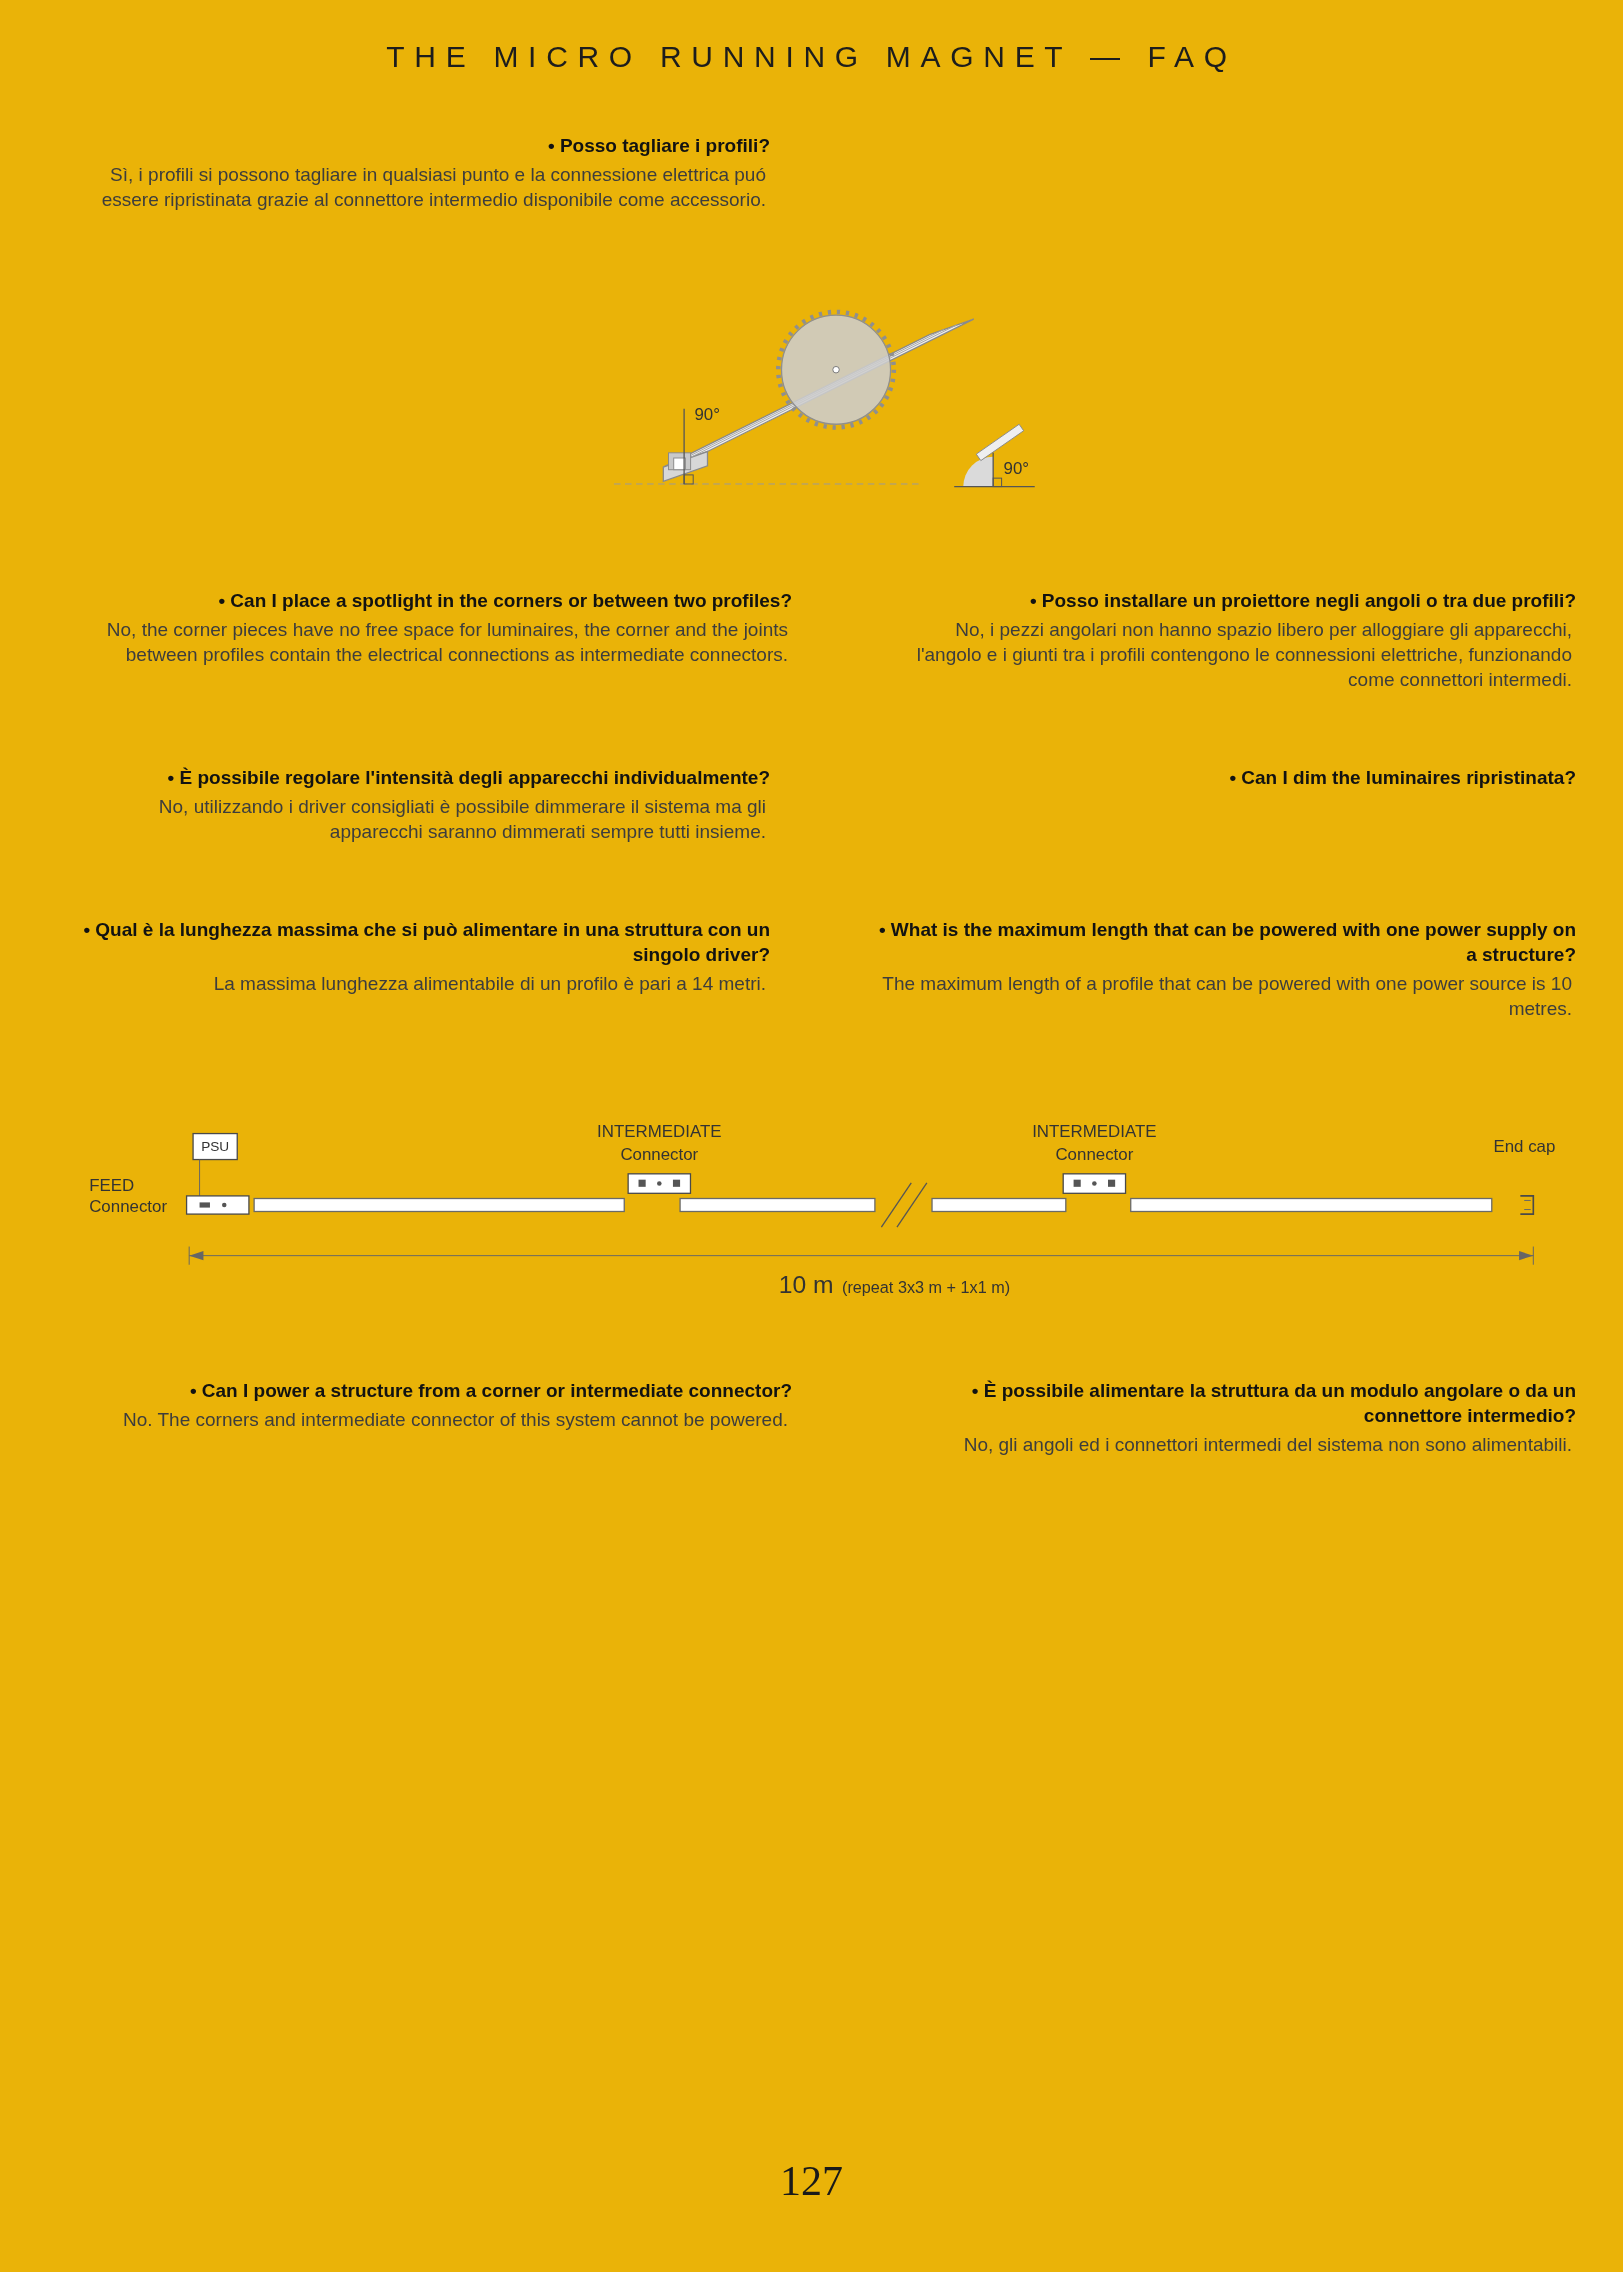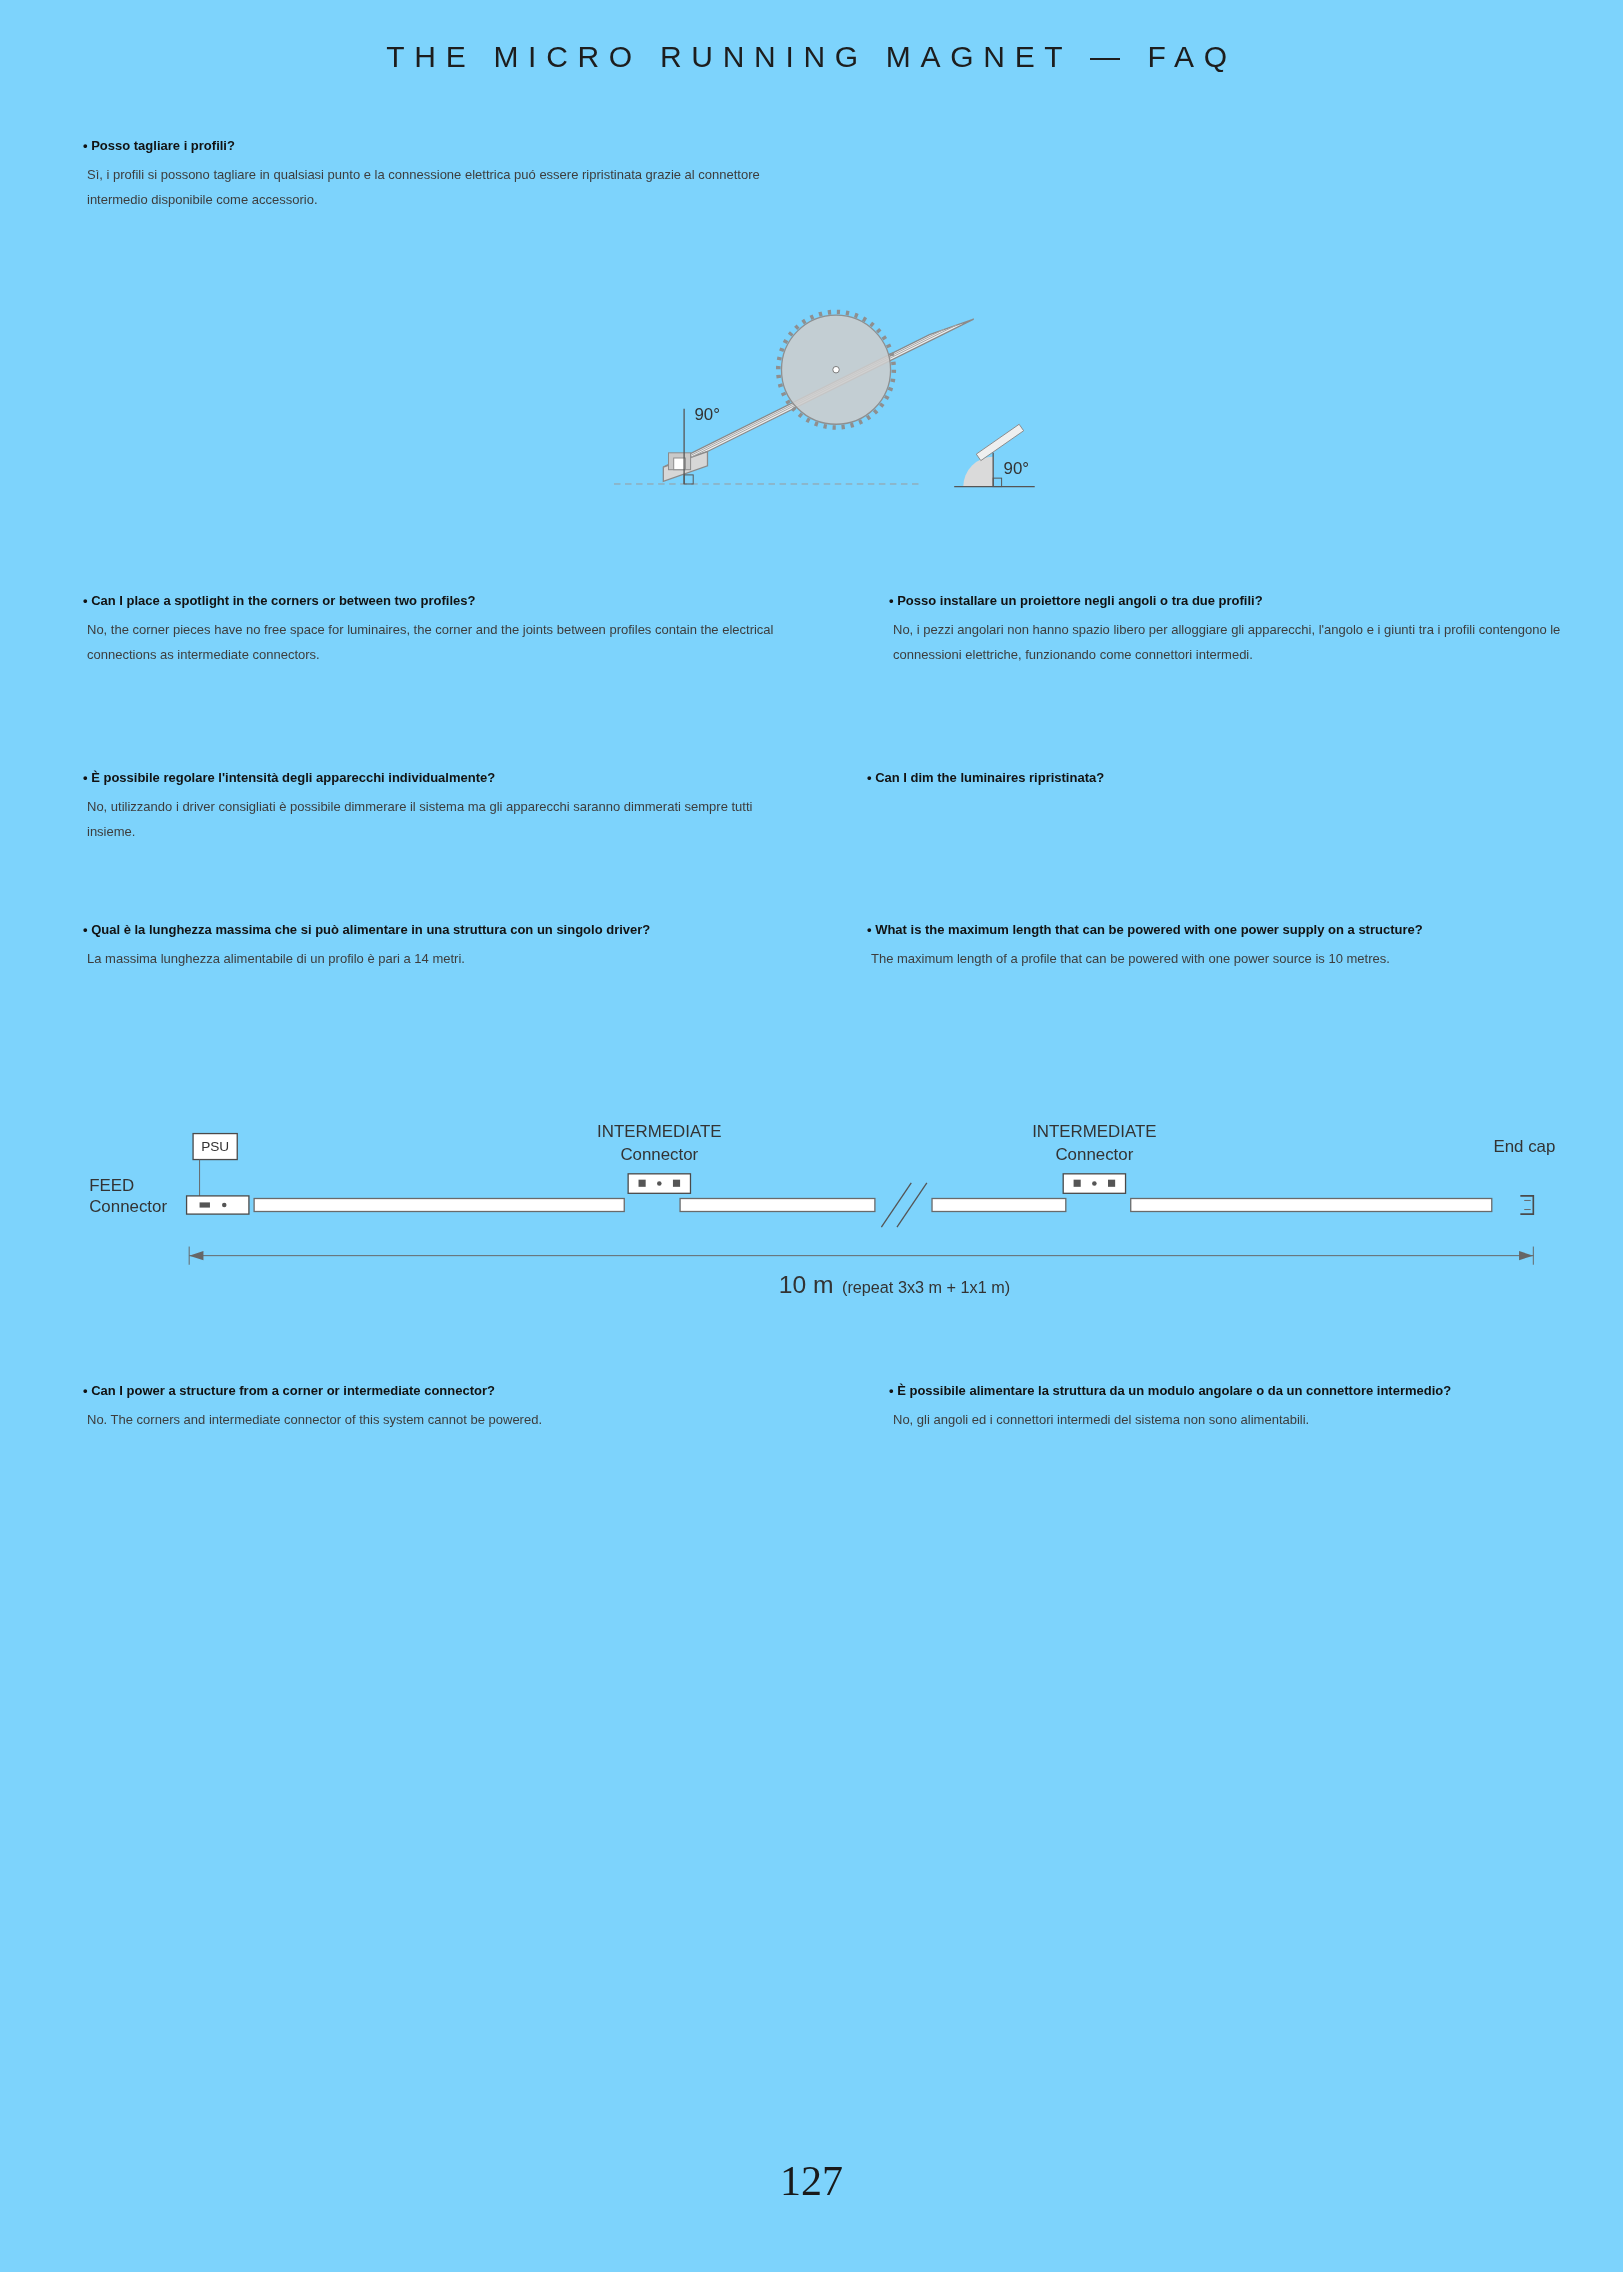--- a/index.html
+++ b/index.html
@@ -1,20 +1,20 @@
 <!DOCTYPE html>
 <html style="font-size:10.4px"><head>
 <meta charset="utf-8">
 <style>
   html,body{margin:0;padding:0;background:#ffffff;}
   .page{
     position:relative;
     width:1623px;
     height:2273px;
-    background:#7dd3fc;
+    background:#eab308;
     font-family:"Liberation Sans", sans-serif;
     color:#3d3d3d;
     overflow:hidden;
   }
   .title{
     position:absolute;
     top:40px; left:0; width:1623px;
     text-align:center;
     font-size:30px;
     font-weight:500;
@@ -22,21 +22,21 @@
     color:#1d1d1d;
     margin:0;
   }
   .faq-row{
     position:absolute;
     left:83px;
     width:1493px;
     display:flex;
     gap:97px;
   }
-  .col{ font-size:13px; line-height:25px; }
+  .col{ font-size:19px; line-height:25px;text-align:right; }
   .col.left{ width:687px; }
   .col.right{ width:709px; }
   .q{ margin:0 0 0.6px 0; font-weight:bold; color:#121212; }
   .a{ margin:4px; color:#3d3d3d; }
 
   .diagram{ position:absolute; }
   .diagram svg{ display:block; width:100%; height:100%; }
 
   .lbl{ font-family:"Liberation Sans", sans-serif; font-size:26px; fill:#333; }
   .small-lbl{ font-family:"Liberation Sans", sans-serif; font-size:21px; fill:#333; }

